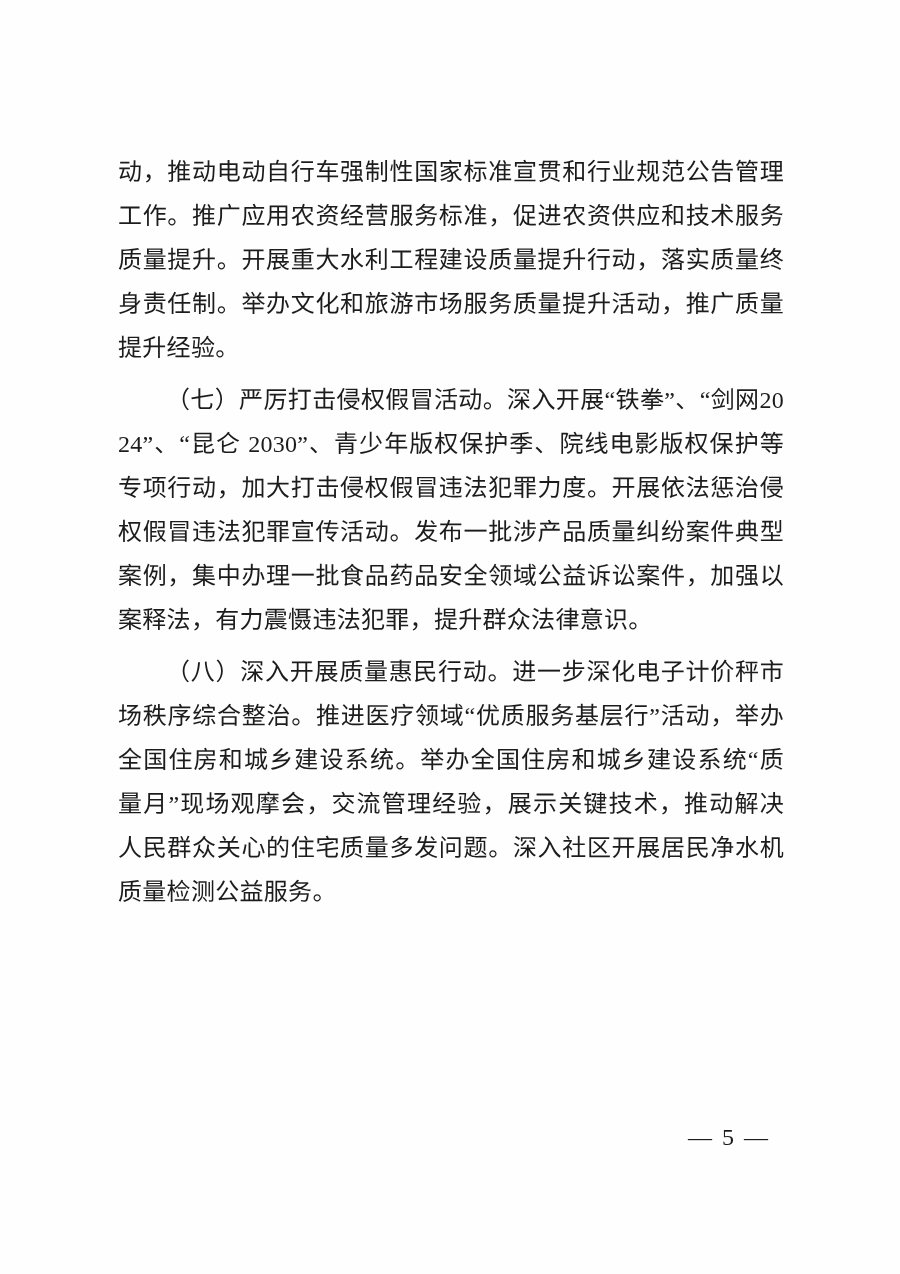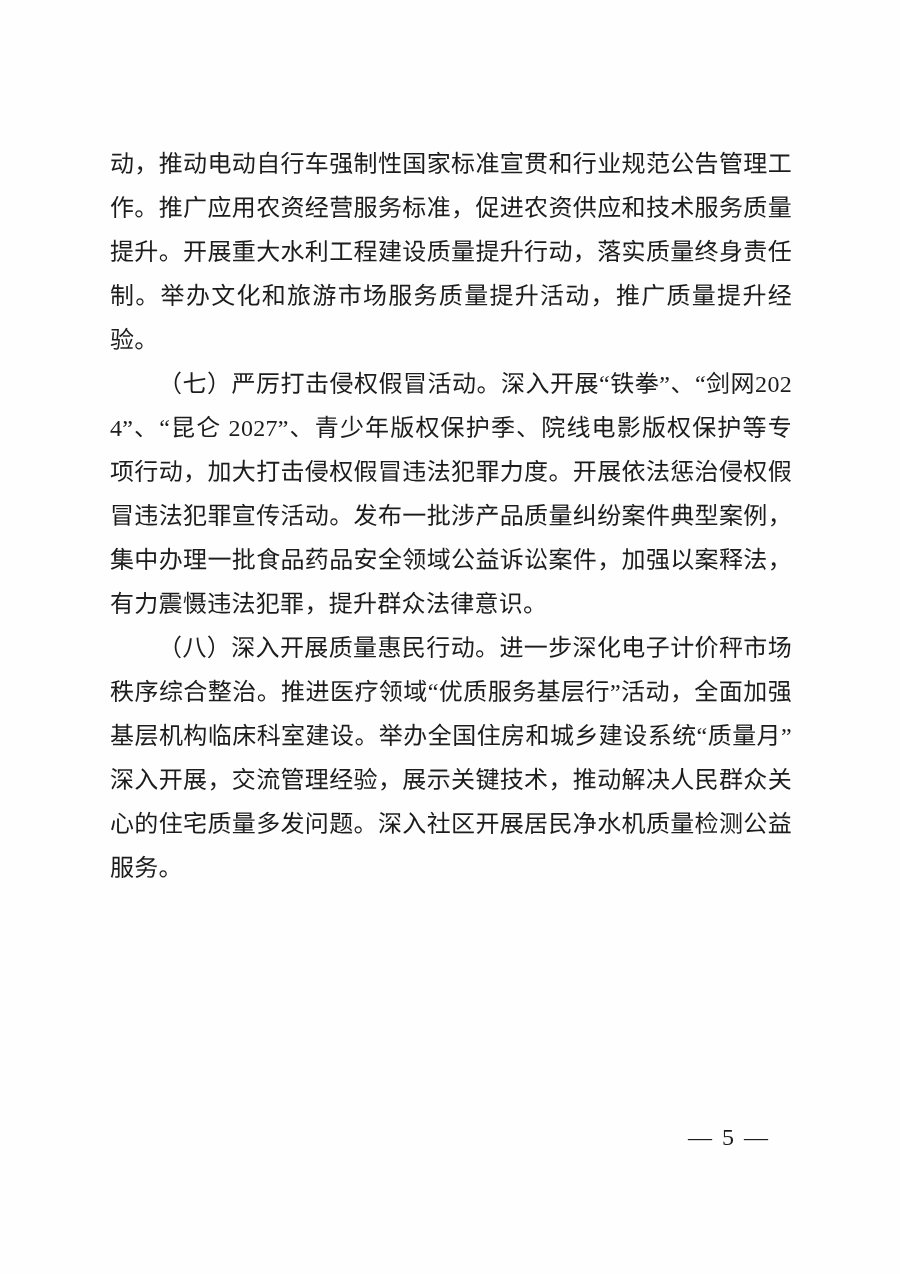--- a/index.html
+++ b/index.html
@@ -16,21 +16,21 @@
     font-family: "Liberation Serif", "DejaVu Serif", serif;
     color: #1c1c1c;
   }
   .content {
     position: absolute;
     top: 142px;
     left: 110px;
     width: 682px;
   }
   .para {
-    margin: 0;
+    margin: 8px;
     font-size: 24px;
     line-height: 44px;
     text-align: justify;
     text-justify: inter-ideograph;
     text-indent: 2em;
     letter-spacing: 0.3px;
     word-break: break-all;
   }
   .para.no-indent {
     text-indent: 0;
@@ -45,17 +45,17 @@
     color: #1c1c1c;
     white-space: nowrap;
   }
 </style>
 </head>
 <body>
 
 <div class="page">
   <div class="content">
     <p class="para no-indent">动，推动电动自行车强制性国家标准宣贯和行业规范公告管理工作。推广应用农资经营服务标准，促进农资供应和技术服务质量提升。开展重大水利工程建设质量提升行动，落实质量终身责任制。举办文化和旅游市场服务质量提升活动，推广质量提升经验。</p>
-    <p class="para">（七）严厉打击侵权假冒活动。深入开展“铁拳”、“剑网2024”、“昆仑 2027”、青少年版权保护季、院线电影版权保护等专项行动，加大打击侵权假冒违法犯罪力度。开展依法惩治侵权假冒违法犯罪宣传活动。发布一批涉产品质量纠纷案件典型案例，集中办理一批食品药品安全领域公益诉讼案件，加强以案释法，有力震慑违法犯罪，提升群众法律意识。</p>
-    <p class="para">（八）深入开展质量惠民行动。进一步深化电子计价秤市场秩序综合整治。推进医疗领域“优质服务基层行”活动，全面加强基层机构临床科室建设。举办全国住房和城乡建设系统“质量月”深入开展，交流管理经验，展示关键技术，推动解决人民群众关心的住宅质量多发问题。深入社区开展居民净水机质量检测公益服务。</p>
+    <p class="para">（七）严厉打击侵权假冒活动。深入开展“铁拳”、“剑网2024”、“昆仑 2030”、青少年版权保护季、院线电影版权保护等专项行动，加大打击侵权假冒违法犯罪力度。开展依法惩治侵权假冒违法犯罪宣传活动。发布一批涉产品质量纠纷案件典型案例，集中办理一批食品药品安全领域公益诉讼案件，加强以案释法，有力震慑违法犯罪，提升群众法律意识。</p>
+    <p class="para">（八）深入开展质量惠民行动。进一步深化电子计价秤市场秩序综合整治。推进医疗领域“优质服务基层行”活动，举办全国住房和城乡建设系统。举办全国住房和城乡建设系统“质量月”现场观摩会，交流管理经验，展示关键技术，推动解决人民群众关心的住宅质量多发问题。深入社区开展居民净水机质量检测公益服务。</p>
   </div>
   <div class="page-number">— 5 —</div>
 </div>
 
 </body></html>

